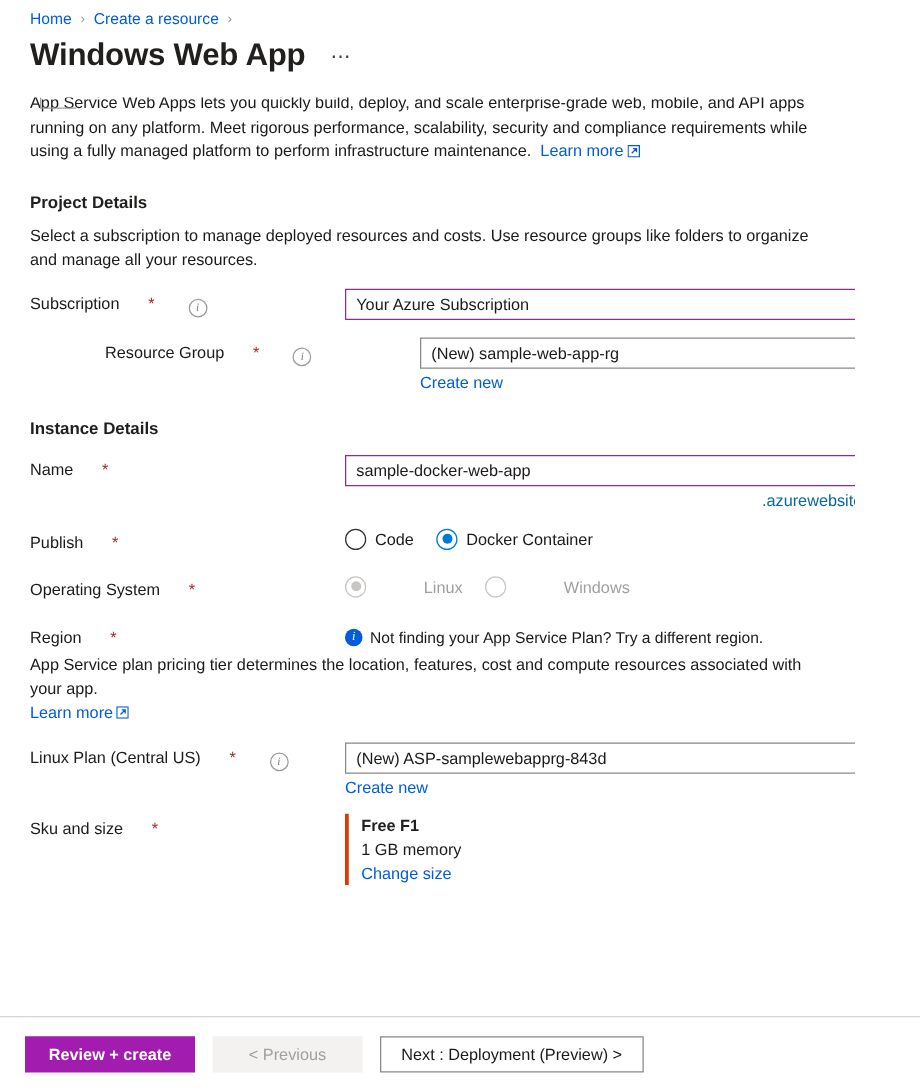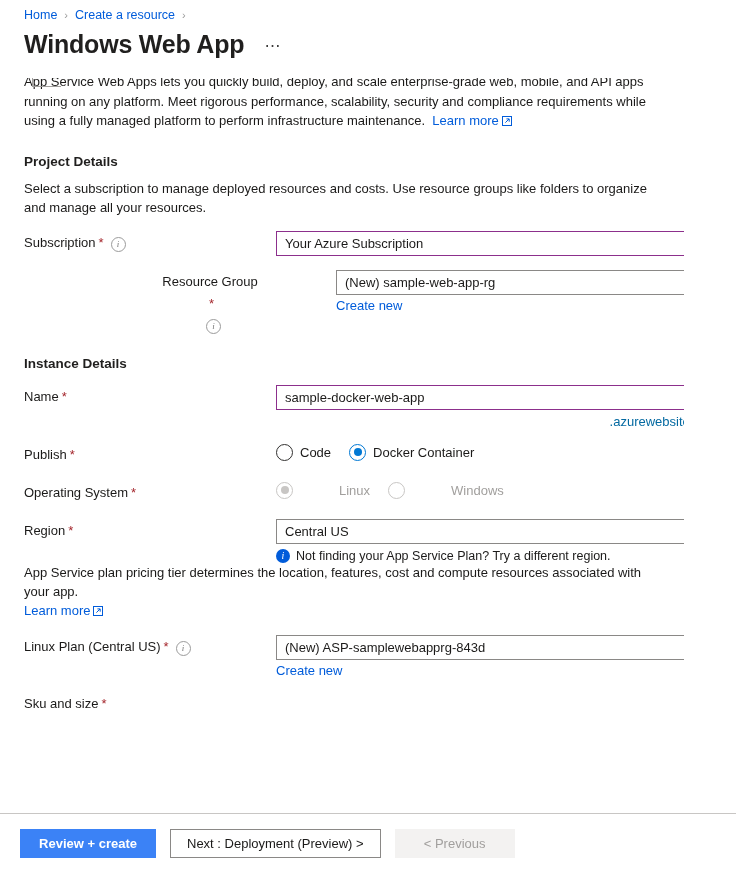--- a/index.html
+++ b/index.html
@@ -120,24 +120,25 @@
   .row.tight { }
 
   .label {
     width: 252px;
     flex: 0 0 252px;
     font-size: 13px;
     line-height: 22px;
     color: #1b1a19;
     padding-top: 1px;
     display: flex;
-    align-items: center;
+    align-items: flex-end;
     white-space: nowrap;
-  }
-  .label.indent { padding-left: 60px; flex-direction: column; }
+    gap: 20px;
+  }
+  .label.indent { padding-left: 60px; }
 
   .req {
     color: #a4262c;
     margin-left: 3px;
     font-size: 13px;
   }
 
   .info-icon {
     display: inline-flex;
     align-items: center;
@@ -312,21 +313,21 @@
     font-family: "Liberation Sans", sans-serif;
     display: inline-flex;
     align-items: center;
     justify-content: center;
     padding: 0 16px;
     border: 1px solid transparent;
     cursor: pointer;
     white-space: nowrap;
   }
   .btn-primary {
-    background: #3b82f6;
+    background: #a21caf;
     color: #ffffff;
     font-weight: 700;
     min-width: 136px;
   }
   .btn-disabled {
     background: #f3f2f1;
     color: #a19f9d;
     min-width: 120px;
     cursor: default;
   }
@@ -457,28 +458,20 @@
       </div>
     </div>
   </div>
 
   <div class="row">
     <div class="label">
       <span>Region</span>
       <span class="req">*</span>
     </div>
     <div class="field">
-      <div class="select-box">
-        <span class="select-val">Central US</span>
-        <span class="chev">
-              <svg width="12" height="8" viewBox="0 0 12 8">
-                <path d="M1 1.4 L6 6.4 L11 1.4" fill="none" stroke="#1b1a19" stroke-width="1.3"></path>
-              </svg>
-            </span>
-      </div>
       <div class="note">
         <span class="note-icon">i</span>
         <span>Not finding your App Service Plan? Try a different region.</span>
       </div>
     </div>
   </div>
 
   <div class="section-desc">
     <span>App Service plan pricing tier determines the location, features, cost and compute resources associated with your app.</span><br>
     <a class="link">Learn more</a><span class="ext-icon"><svg width="10" height="10" viewBox="0 0 10 10">
@@ -504,23 +497,30 @@
       </div>
       <a class="link sub-link">Create new</a>
     </div>
   </div>
 
   <div class="row">
     <div class="label">
       <span>Sku and size</span>
       <span class="req">*</span>
     </div>
+    <div class="field">
+      <div class="sku">
+        <div class="sku-title">Free F1</div>
+        <div class="sku-sub">1 GB memory</div>
+        <a class="link">Change size</a>
+      </div>
+    </div>
   </div>
 
 </div>
 </div>
 
 <div class="footer-sep"></div>
 <div class="footer">
   <button class="btn btn-primary">Review + create</button>
+  <button class="btn btn-disabled">&lt; Previous</button>
   <button class="btn btn-default">Next : Deployment (Preview) &gt;</button>
-  <button class="btn btn-disabled">&lt; Previous</button>
 </div>
 
 </body></html>

